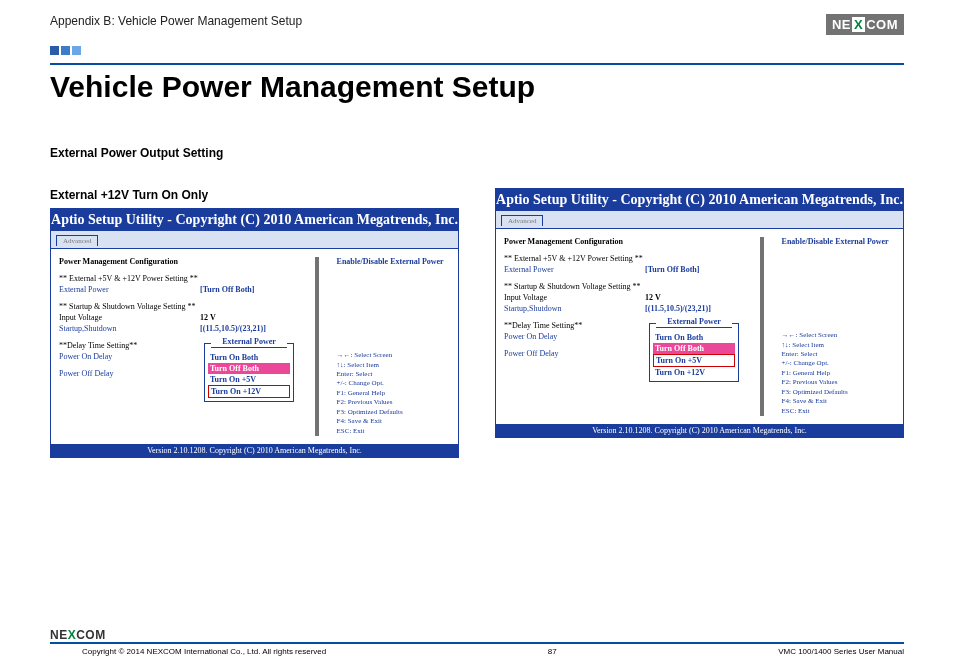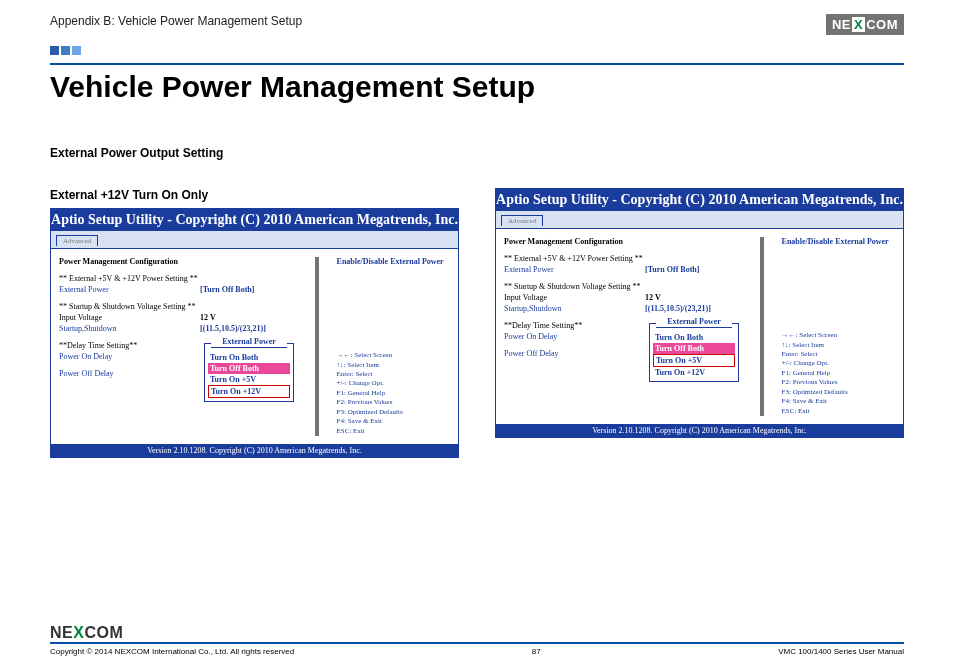--- a/index.html
+++ b/index.html
@@ -39,22 +39,22 @@
   .popup-title { background:#fff; color:#1a3c9c; text-align:center; font-weight:700; border-bottom:1px solid #1a3c9c; padding:1px 0; position:relative; top:-8px; margin-bottom:-6px; background:#fff; margin-left:6px; margin-right:6px; }
   .popup-wrap { padding:2px 3px 3px 3px; }
   .popup-item { color:#1a3c9c; font-weight:700; padding:1px 2px; }
   .popup-item.inverse { background:#ec4899; color:#fff; }
   .popup-item.selected { border:1.5px solid #c00; }
   .right-top { color:#1a3c9c; font-weight:700; margin-bottom:auto; }
   .right-help { color:#1a3c9c; font-size:7px; line-height:1.35; }
   .bios-bottom { background:#1a3c9c; color:#fff; text-align:center; padding:2px 0; font-size:8px; }
   .footer { position:absolute; bottom:0; left:0; right:0; padding: 0 50px 16px 50px; }
   .footer hr { border:none; border-top:2px solid #034ea2; margin-bottom:3px; }
-  .footer-row { display:flex; justify-content:space-between; align-items:flex-start; font-size:8px; }
-  .footer-logo-text { font-weight:900; font-size:16px; letter-spacing:0.5px; color:#333; }
+  .footer-row { display:flex; justify-content:space-between; align-items:flex-start; font-size:8px;margin-left:32px; }
+  .footer-logo-text { font-weight:900; font-size:12px; letter-spacing:0.5px; color:#333; }
   .foot-x { color:#00843D; }
 </style>
 </head>
 <body>
 
 <div class="header">
   <div class="header-row">
     <div class="breadcrumb">Appendix B: Vehicle Power Management Setup</div>
     <div class="logo-nexcom">
       <span class="nexcom-logo-block">

